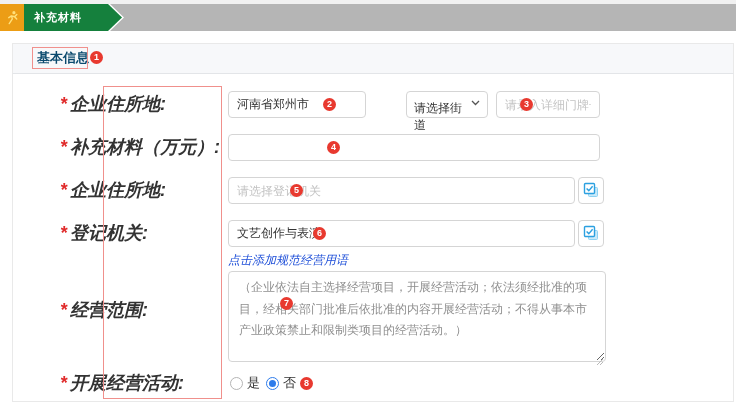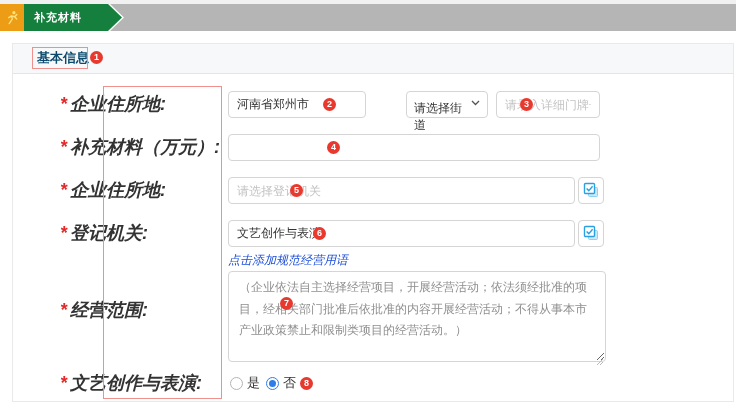--- a/index.html
+++ b/index.html
@@ -134,21 +134,21 @@
   <span class="req">*</span><span>经营范围:</span>
 </div>
 <textarea class="abs tarea" style="left: 228px; top: 271px; width: 378px; height: 91px;" placeholder="（企业依法自主选择经营项目，开展经营活动；依法须经批准的项目，经相关部门批准后依批准的内容开展经营活动；不得从事本市产业政策禁止和限制类项目的经营活动。）"></textarea>
 <span class="abs" style="left:596px;top:352px;">
   <svg width="8" height="8" viewBox="0 0 8 8">
     <path d="M7 1 L1 7 M7 4 L4 7" stroke="#b9b9b9" stroke-width="1" fill="none"></path>
   </svg>
 </span>
 
 <div class="abs flabel" style="top:371px;height:24px;line-height:24px;">
-  <span class="req">*</span><span>文艺创作与表演:</span>
+  <span class="req">*</span><span>开展经营活动:</span>
 </div>
 <span class="abs radio" style="left:230px;top:377px;"></span>
 <span class="abs radio-label" style="left:247px;top:371px;">是</span>
 <span class="abs radio checked" style="left:266px;top:377px;"></span>
 <span class="abs radio-label" style="left:283px;top:371px;">否</span>
 
 <div class="abs anno-box" style="left:32px;top:47px;width:56px;height:22px;"></div>
 <div class="abs anno-box" style="left:103px;top:86px;width:119px;height:313px;"></div>
 <span class="abs badge b1">1</span>
 <span class="abs badge b2">2</span>

